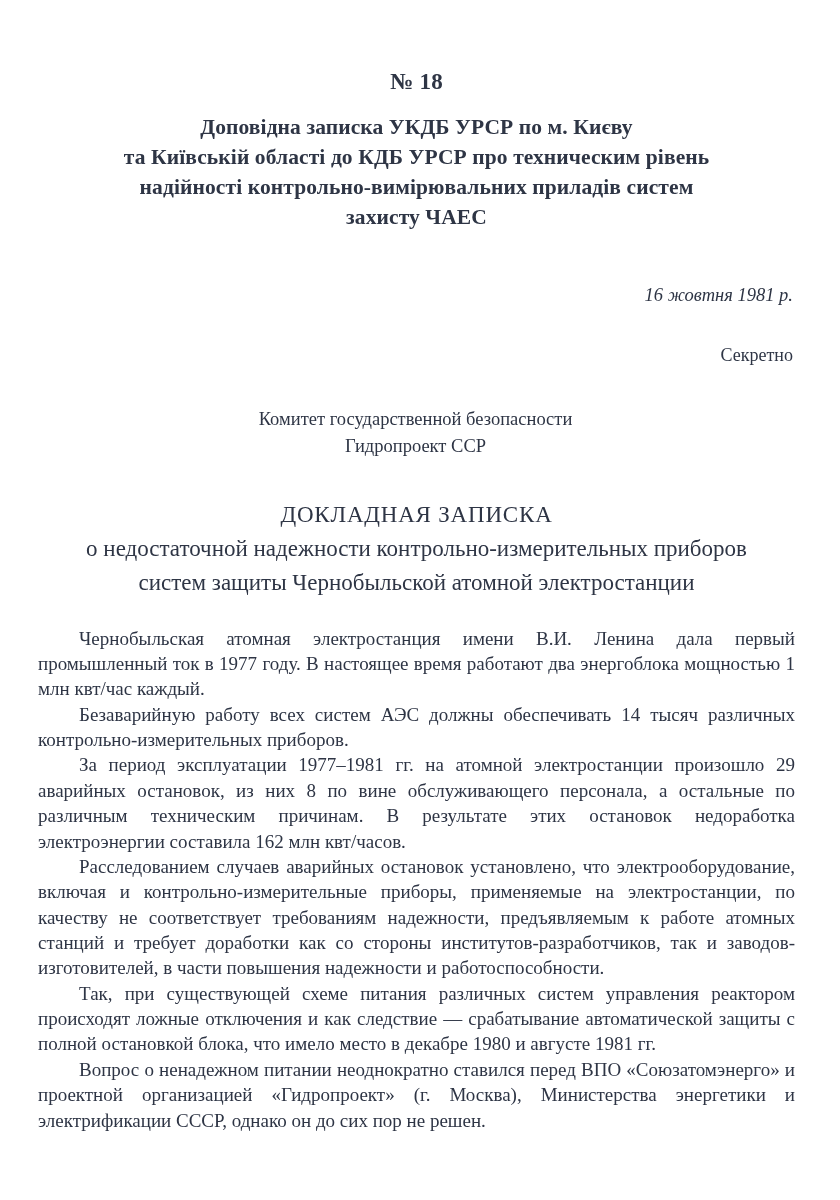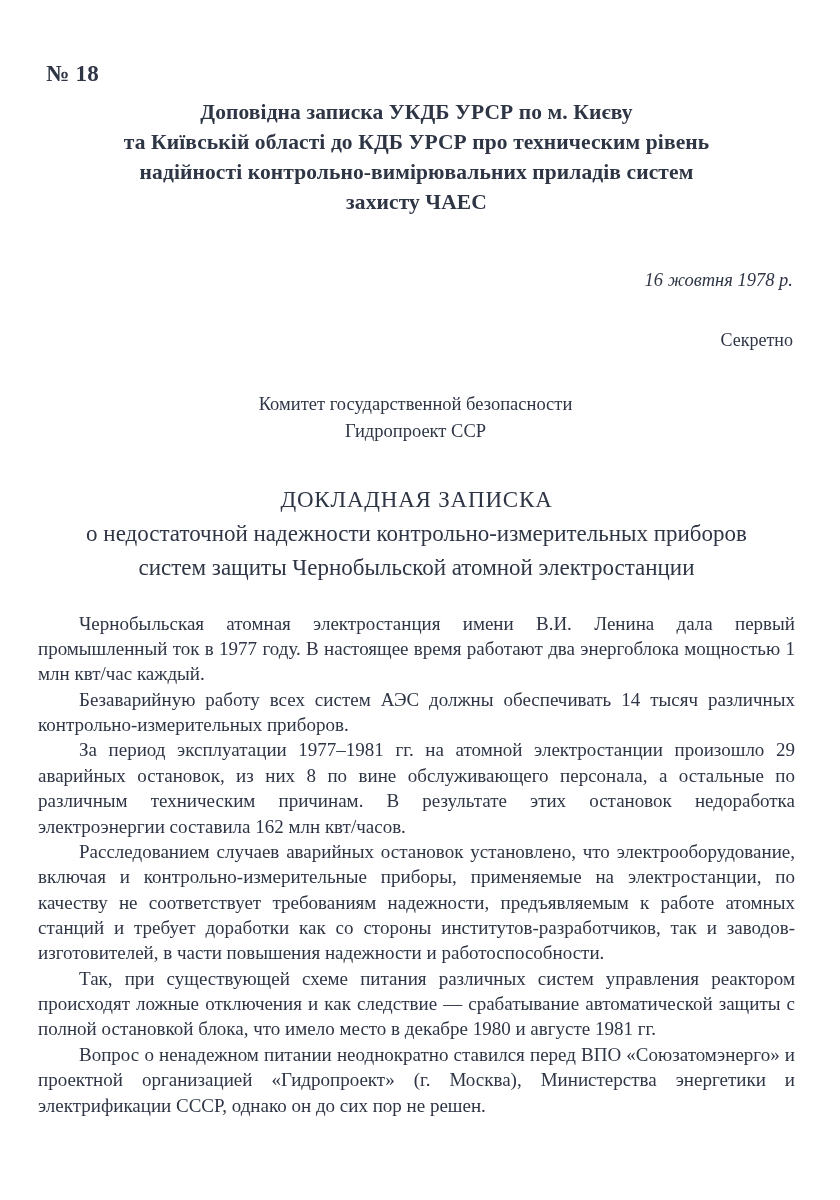--- a/index.html
+++ b/index.html
@@ -21,25 +21,25 @@
     position: relative;
     width: 840px;
     height: 1200px;
     box-sizing: border-box;
     padding: 0 45px 0 38px;
     background: #ffffff;
   }
 
   
   .doc-number {
-    text-align: left;
+    text-align: center;
     font-weight: bold;
     font-size: 23px;
     letter-spacing: 0.3px;
-    margin: 8px;
+    margin: 16px;
     padding-top: 52px;
     line-height: 1.2;
   }
 
   .doc-title {
     text-align: center;
     font-weight: bold;
     font-size: 21.5px;
     line-height: 1.40;
     margin: 9px auto 0 auto;
@@ -120,21 +120,21 @@
 
   <div class="doc-number">№ 18</div>
 
   <h1 class="doc-title">
     <span class="tl">Доповідна записка УКДБ УРСР по м. Києву</span>
     <span class="tl">та Київській області до КДБ УРСР про техническим рівень</span>
     <span class="tl">надійності контрольно-вимірювальних приладів систем</span>
     <span class="tl">захисту ЧАЕС</span>
   </h1>
 
-  <div class="date-line">16 жовтня 1978 р.</div>
+  <div class="date-line">16 жовтня 1981 р.</div>
 
   <div class="secrecy-line">Секретно</div>
 
   <div class="addressee">
     <span class="al">Комитет государственной безопасности</span>
     <span class="al">Гидропроект ССР</span>
   </div>
 
   <div class="subject">
     <span class="sl sl-caps">ДОКЛАДНАЯ ЗАПИСКА</span>

